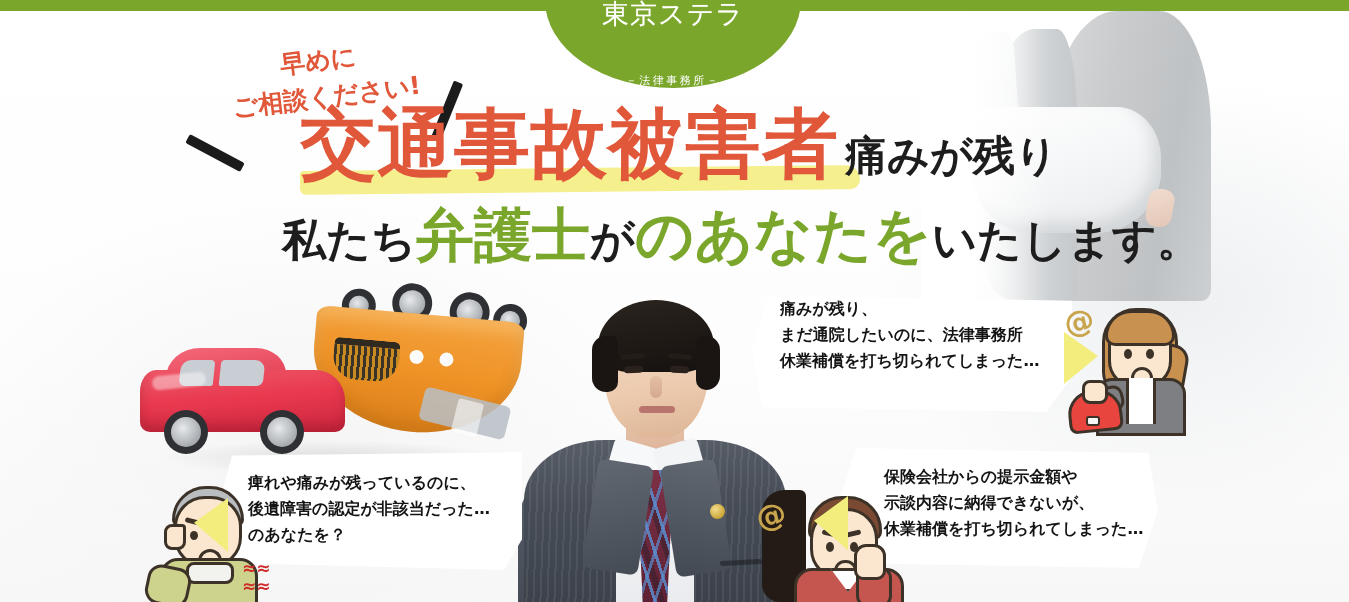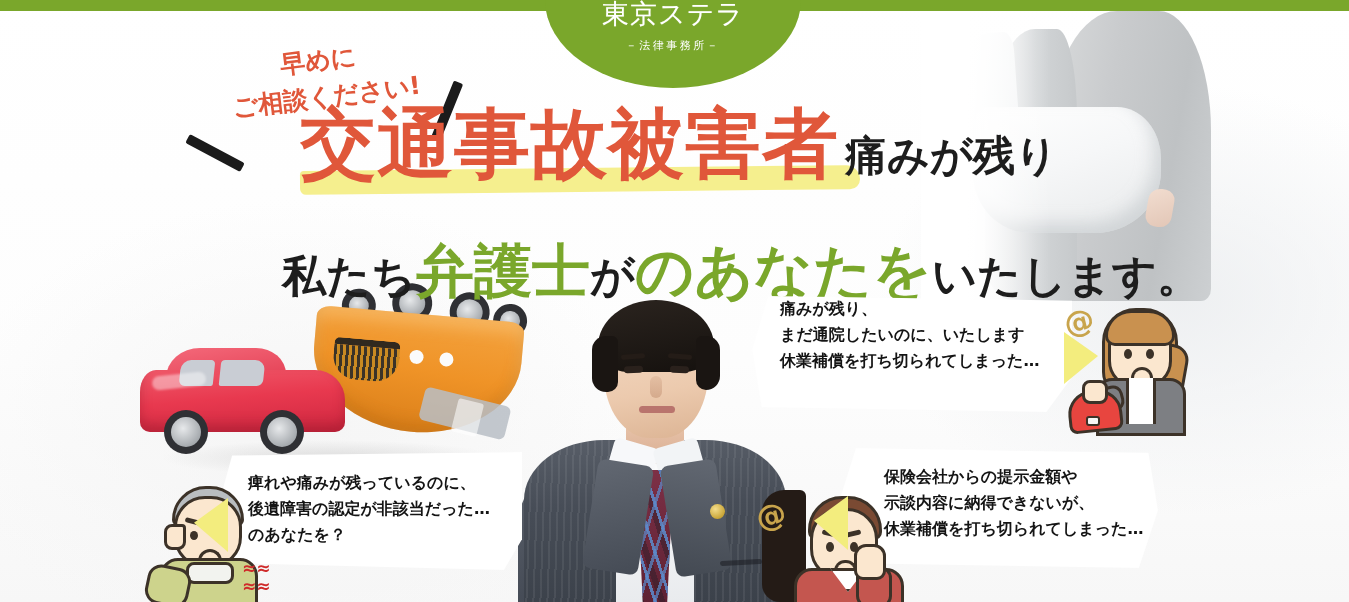--- a/index.html
+++ b/index.html
@@ -150,21 +150,21 @@
   .lw-lapelL{position:absolute;left:70px;top:170px;width:56px;height:110px;background:linear-gradient(160deg,#626872,#454b55);transform:rotate(9deg);border-radius:8px;}
   .lw-lapelR{position:absolute;left:148px;top:170px;width:56px;height:112px;background:linear-gradient(200deg,#626872,#434952);transform:rotate(-9deg);border-radius:8px;}
   .lw-pocket{position:absolute;left:200px;top:268px;width:42px;height:5px;background:rgba(25,28,33,.55);border-radius:3px;transform:rotate(-3deg);}
 
   
   .topbar{position:absolute;left:0;top:0;width:1349px;height:11px;background:#7aa72b;}
   .logo-badge{
     position:absolute;left:545px;top:0;width:256px;height:88px;
     background:#7aa72b;
     border-radius:0 0 128px 128px/0 0 88px 88px;
-    display:flex;flex-direction:column;align-items:center;justify-content:flex-start;
+    display:flex;flex-direction:column;align-items:center;justify-content:space-between;
   }
   .logo-main{
     color:#ffffff;font-size:27px;letter-spacing:1px;line-height:1;
     font-family:"DejaVu Sans","Liberation Sans",sans-serif;font-weight:400;
     text-shadow:0 0 1px rgba(255,255,255,.35);
   }
   .logo-rule{width:96px;height:0;margin:7px 0 4px;}
   .logo-sub{color:#ffffff;font-size:11px;letter-spacing:2.5px;font-family:"DejaVu Sans","Liberation Sans",sans-serif;}
 
   
@@ -191,21 +191,21 @@
     transform:rotate(-.6deg);
   }
   .hl-big{
     position:relative;color:#e0573a;font-size:76px;font-weight:700;line-height:1;
     letter-spacing:1px;font-family:"DejaVu Sans","Liberation Sans",sans-serif;
   }
   .hl-mid{
     position:relative;color:#1d1d1d;font-size:42px;font-weight:700;line-height:1;
     margin-left:6px;font-family:"DejaVu Sans","Liberation Sans",sans-serif;
   }
-  .hl-row2{position:absolute;left:282px;top:100px;display:flex;align-items:baseline;white-space:nowrap;margin-top:36px;}
+  .hl-row2{position:absolute;left:282px;top:100px;display:flex;align-items:baseline;white-space:nowrap;}
   .hl-blk{color:#1d1d1d;font-size:44px;font-weight:700;line-height:1;font-family:"DejaVu Sans","Liberation Sans",sans-serif;}
   .hl-grn{color:#7aa72b;font-size:58px;font-weight:700;line-height:1;font-family:"DejaVu Sans","Liberation Sans",sans-serif;}
 
   
   .bubble{position:absolute;}
   .bubble .shape{
     position:absolute;inset:0;background:#f3ed7e;
     filter:drop-shadow(0 3px 4px rgba(0,0,0,.12));
   }
   .bubble .shape::before{
@@ -379,21 +379,21 @@
       <span class="hl-grn">のあなたを</span>
       <span class="hl-blk">いたします。</span>
     </div>
   </div>
 
   <div class="bubble bub1">
     <div class="tail"></div>
     <div class="shape"></div>
     <div class="txt">
       <div>痛みが残り、</div>
-      <div>まだ通院したいのに、いたします</div>
+      <div>まだ通院したいのに、法律事務所</div>
       <div>休業補償を打ち切られてしまった…</div>
     </div>
   </div>
 
   <div class="bubble bub2">
     <div class="tail"></div>
     <div class="shape"></div>
     <div class="txt">
       <div>痺れや痛みが残っているのに、</div>
       <div>後遺障害の認定が非該当だった…</div>

